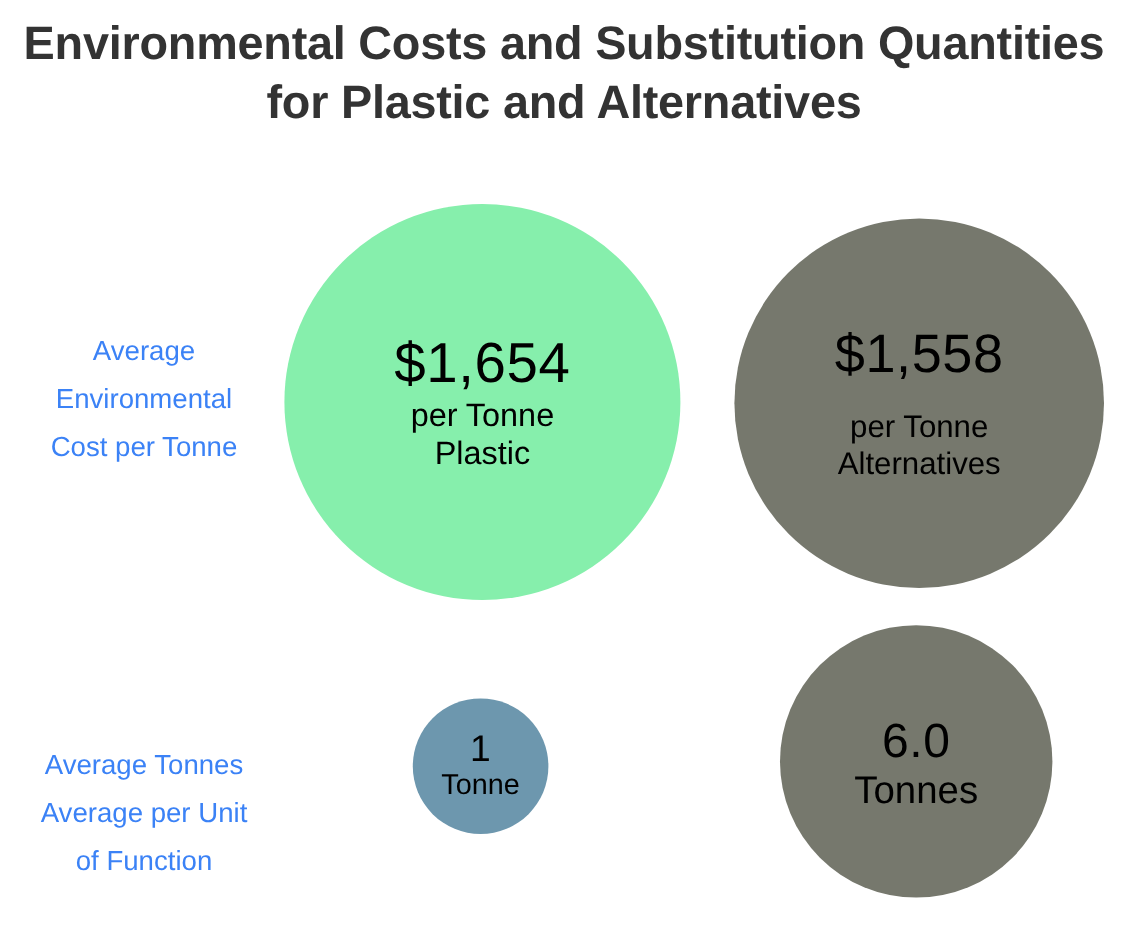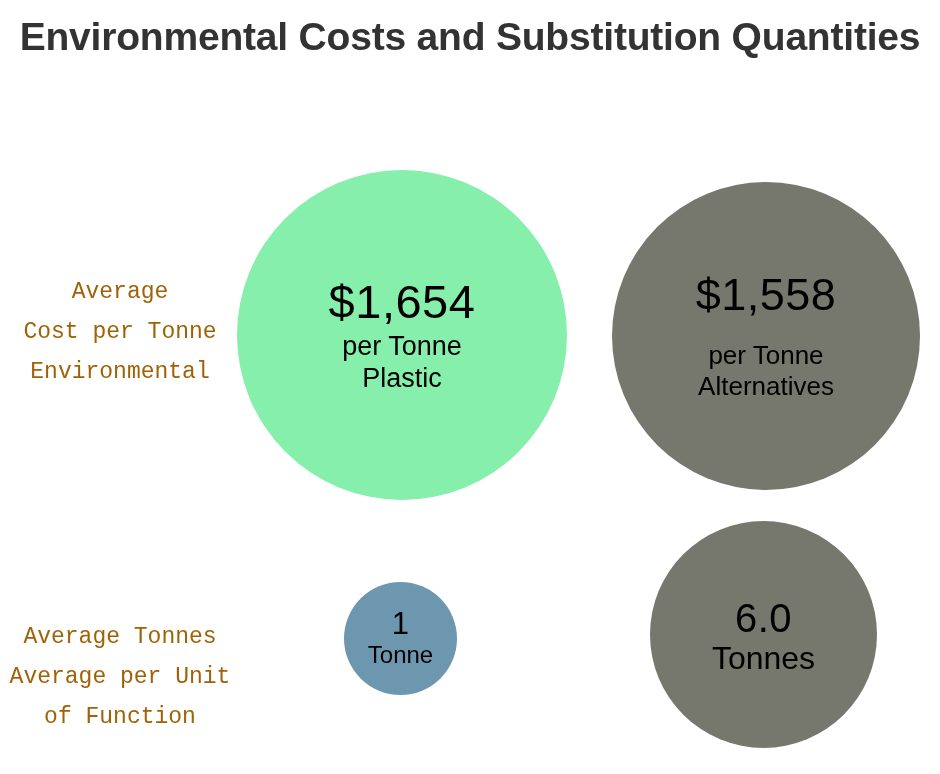--- a/index.html
+++ b/index.html
@@ -37,25 +37,25 @@
     display: block;
     white-space: nowrap;
   }
 
   
   .row-label {
     position: absolute;
     width: 240px;
     left: 0;
     text-align: center;
-    color: #a16207;
+    color: #3b82f6;
     font-size: 23px;
     line-height: 40px;
     font-weight: normal;
-    font-family: Liberation Mono, monospace;
+    font-family: Liberation Sans, sans-serif;
   }
   .row-label .lbl-line {
     display: block;
     white-space: nowrap;
   }
   #label-cost  { top: 272px; }
   #label-tonnes { top: 617px; }
 
   
   .bubble {
@@ -117,26 +117,27 @@
   #bubble-alt-qty .big { font-size: 40px; line-height: 44px; margin-bottom: 2px; }
   #bubble-alt-qty .sub { font-size: 32px; line-height: 32px; }
 </style>
 </head>
 <body>
 
 <div id="infographic">
 
   <div class="title-block">
     <span class="title-line">Environmental Costs and Substitution Quantities</span>
+    <span class="title-line">for Plastic and Alternatives</span>
   </div>
 
   <div class="row-label" id="label-cost">
     <span class="lbl-line">Average</span>
+    <span class="lbl-line">Environmental</span>
     <span class="lbl-line">Cost per Tonne</span>
-    <span class="lbl-line">Environmental</span>
   </div>
 
   <div class="row-label" id="label-tonnes">
     <span class="lbl-line">Average Tonnes</span>
     <span class="lbl-line">Average per Unit</span>
     <span class="lbl-line">of Function</span>
   </div>
 
   <div class="bubble" id="bubble-plastic-cost">
     <span class="big">$1,654</span>

